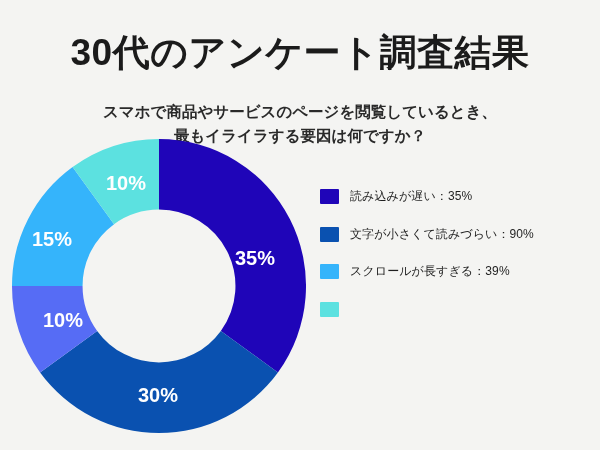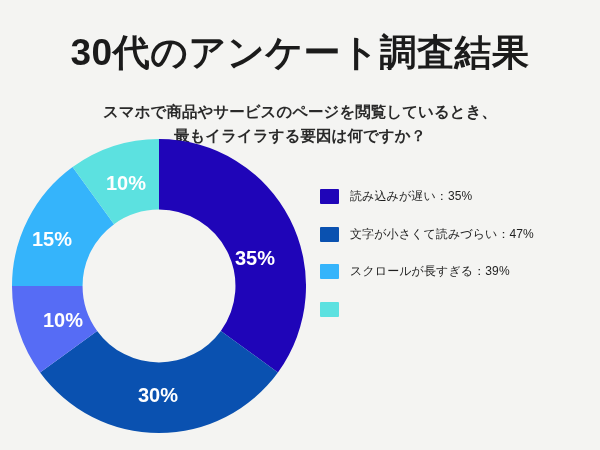--- a/index.html
+++ b/index.html
@@ -131,21 +131,21 @@
     </svg>
   </div>
 
   <div class="legend" id="legend">
       <div class="legend-item">
         <span class="legend-swatch" style="background: rgb(31, 5, 184);"></span>
         <span class="legend-label">読み込みが遅い：35%</span>
       </div>
       <div class="legend-item">
         <span class="legend-swatch" style="background: rgb(10, 81, 176);"></span>
-        <span class="legend-label">文字が小さくて読みづらい：47%</span>
+        <span class="legend-label">文字が小さくて読みづらい：90%</span>
       </div>
       <div class="legend-item">
         <span class="legend-swatch" style="background: rgb(53, 180, 251);"></span>
         <span class="legend-label">スクロールが長すぎる：39%</span>
       </div>
       <div class="legend-item">
         <span class="legend-swatch" style="background: rgb(92, 225, 224);"></span>
       </div>
     </div>
 

